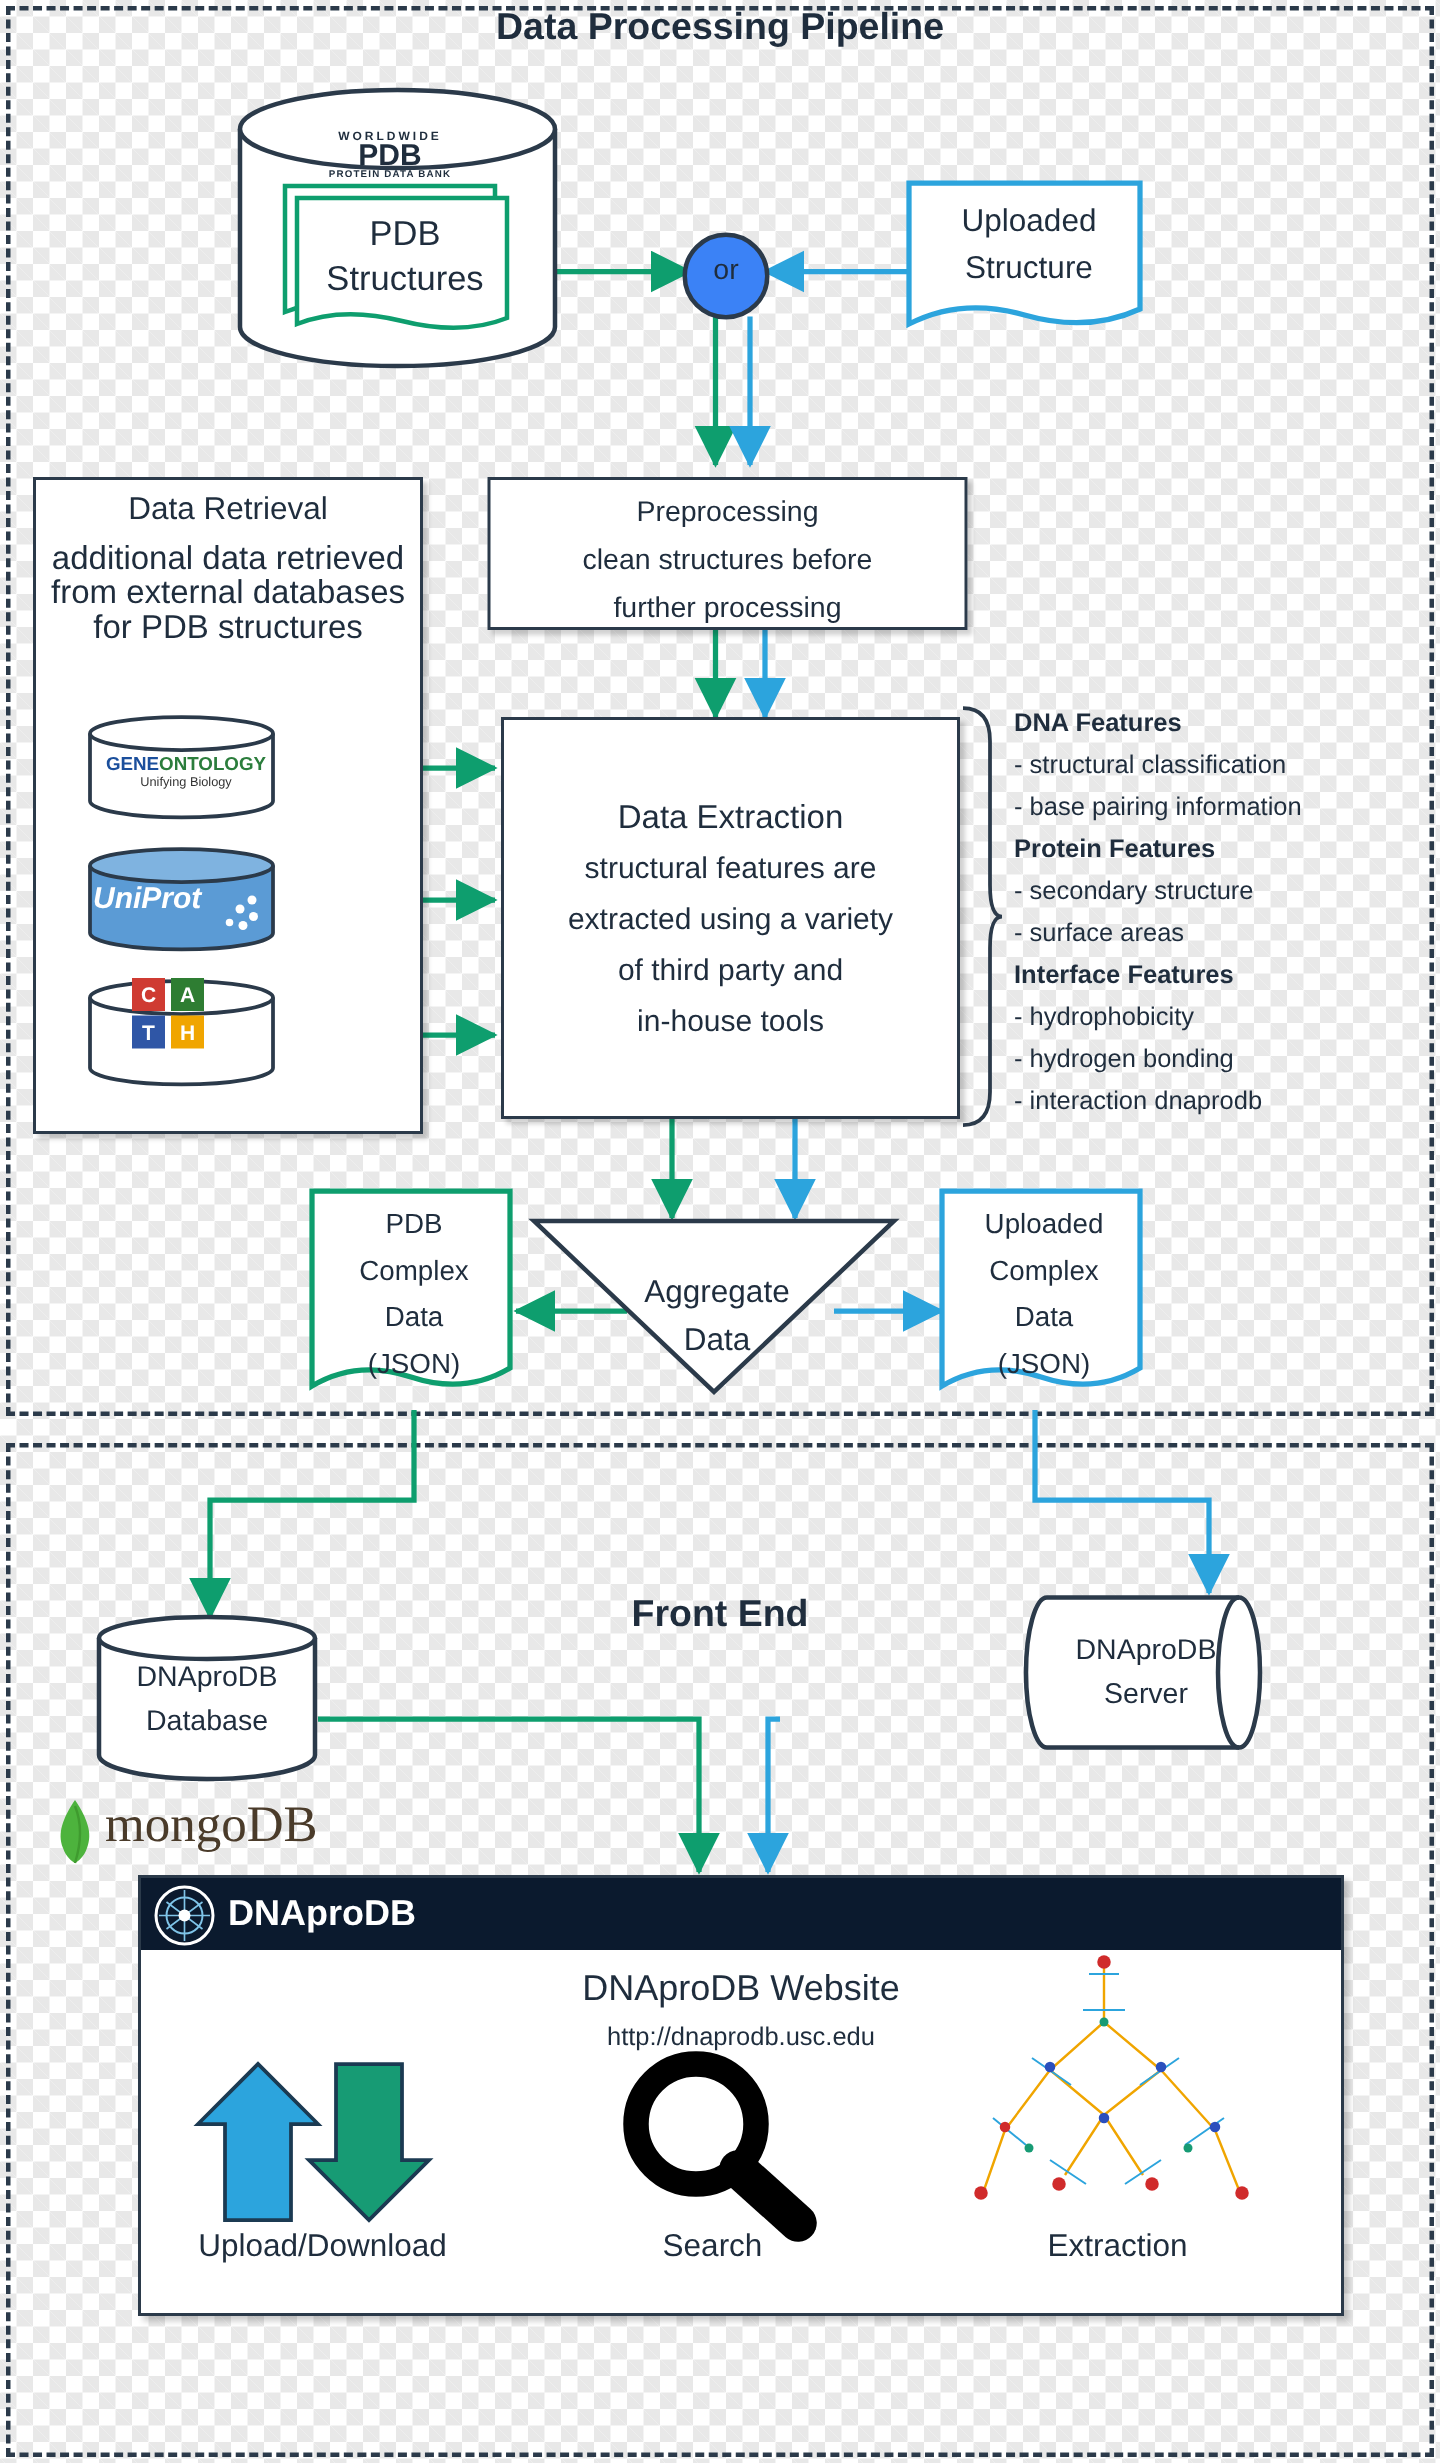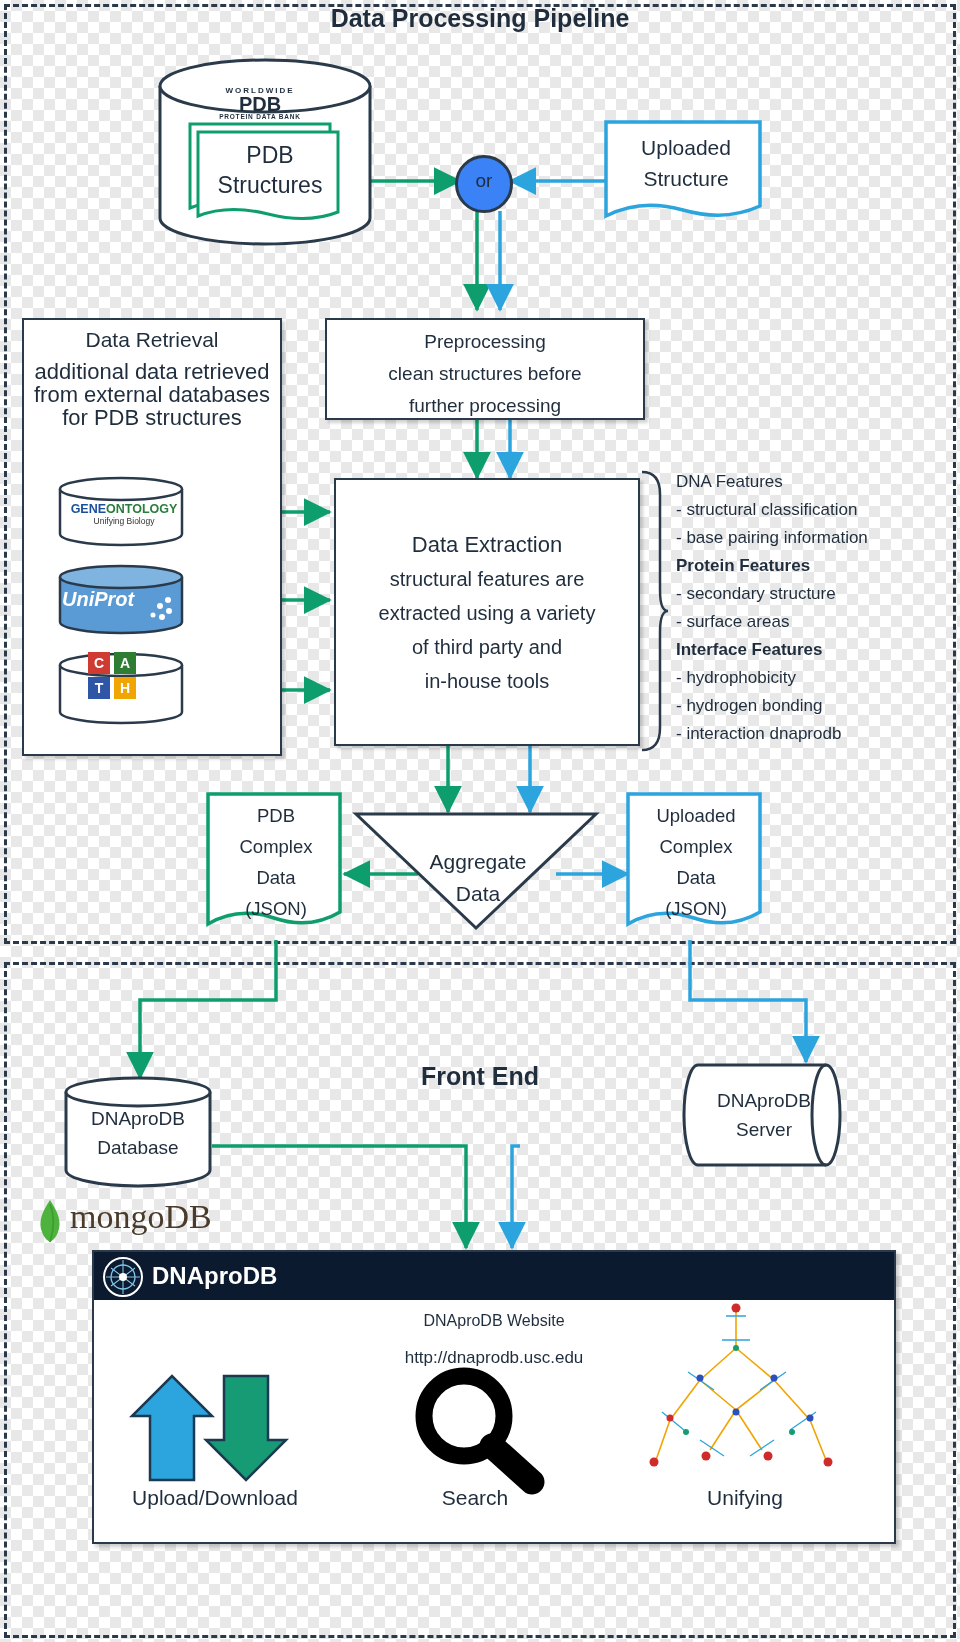--- a/index.html
+++ b/index.html
@@ -173,21 +173,21 @@
   <div>extracted using a variety</div>
   <div>of third party and</div>
   <div>in-house tools</div>
 </div>
 
 <svg class="abs" style="left:640px;top:470px;width:30px;height:282px;">
   <path d="M2,2 Q20,2 20,24 L20,120 Q20,141 28,141 Q20,141 20,162 L20,258 Q20,280 2,280" fill="none" stroke="#2b3a4a" stroke-width="2.5"></path>
 </svg>
 
 <div class="abs" style="left:676px;top:468px;width:276px;font-size:17px;line-height:28px;color:#1f2d3d;">
-  <div class="nowrap" style="font-weight:normal;">DNA Features</div>
+  <div class="nowrap" style="font-weight:bold;">DNA Features</div>
   <div class="nowrap">- structural classification</div>
   <div class="nowrap">- base pairing information</div>
   <div class="nowrap" style="font-weight:bold;">Protein Features</div>
   <div class="nowrap">- secondary structure</div>
   <div class="nowrap">- surface areas</div>
   <div class="nowrap" style="font-weight:bold;">Interface Features</div>
   <div class="nowrap">- hydrophobicity</div>
   <div class="nowrap">- hydrogen bonding</div>
   <div class="nowrap">- interaction dnaprodb</div>
 </div>
@@ -257,21 +257,21 @@
 <div class="abs" style="left:92px;top:1250px;width:804px;height:294px;border:2.5px solid #2b3a4a;background:#fff;box-shadow:3px 3px 4px rgba(0,0,0,.2);box-sizing:border-box;"></div>
 <div class="abs" style="left:94px;top:1252px;width:800px;height:48px;background:#0b1a2e;"></div>
 <svg class="abs" style="left:102px;top:1256px;width:42px;height:42px;">
   <circle cx="21" cy="21" r="19" fill="#0b1a2e" stroke="#fff" stroke-width="2"></circle>
   <circle cx="21" cy="21" r="12" fill="none" stroke="#7fc4e8" stroke-width="1.3"></circle>
   <path d="M9,12 Q21,21 33,30 M9,30 Q21,21 33,12 M21,4 L21,38 M4,21 L38,21" stroke="#7fc4e8" stroke-width="1.1" fill="none"></path>
   <circle cx="21" cy="21" r="4" fill="#ffffff"></circle>
 </svg>
 <div class="abs" style="left:152px;top:1262px;font-size:24px;color:#fff;font-weight:bold;">DNAproDB</div>
 
-<div class="abs txtc" style="left:94px;top:1312px;width:800px;font-size:16px;">DNAproDB Website</div>
+<div class="abs txtc" style="left:94px;top:1312px;width:800px;font-size:24px;">DNAproDB Website</div>
 <div class="abs txtc" style="left:94px;top:1348px;width:800px;font-size:17px;color:#1f2d3d;">http://dnaprodb.usc.edu</div>
 
 <svg class="abs" style="left:128px;top:1372px;width:170px;height:110px;">
   <path d="M22,108 L22,44 L4,44 L44,4 L84,44 L66,44 L66,108 z" fill="#2ca4dd" stroke="#1b3a52" stroke-width="2.5"></path>
   <path d="M96,4 L96,68 L78,68 L118,108 L158,68 L140,68 L140,4 z" fill="#179b74" stroke="#1b3a52" stroke-width="2.5"></path>
 </svg>
 
 <svg class="abs" style="left:400px;top:1366px;width:150px;height:120px;">
   <circle cx="64" cy="50" r="40" fill="none" stroke="#000" stroke-width="17"></circle>
   <path d="M92,80 L132,116" stroke="#000" stroke-width="25" stroke-linecap="round"></path>
@@ -300,13 +300,13 @@
   </g>
   <g fill="#179b74">
     <circle cx="96" cy="48" r="3"></circle>
       <circle cx="46" cy="132" r="3"></circle>
       <circle cx="152" cy="132" r="3"></circle>
   </g>
 </svg>
 
 <div class="abs txtc" style="left:110px;top:1486px;width:210px;font-size:21px;">Upload/Download</div>
 <div class="abs txtc" style="left:380px;top:1486px;width:190px;font-size:21px;">Search</div>
-<div class="abs txtc" style="left:650px;top:1486px;width:190px;font-size:21px;">Unifying</div>
+<div class="abs txtc" style="left:650px;top:1486px;width:190px;font-size:21px;">Extraction</div>
 
 </body></html>

